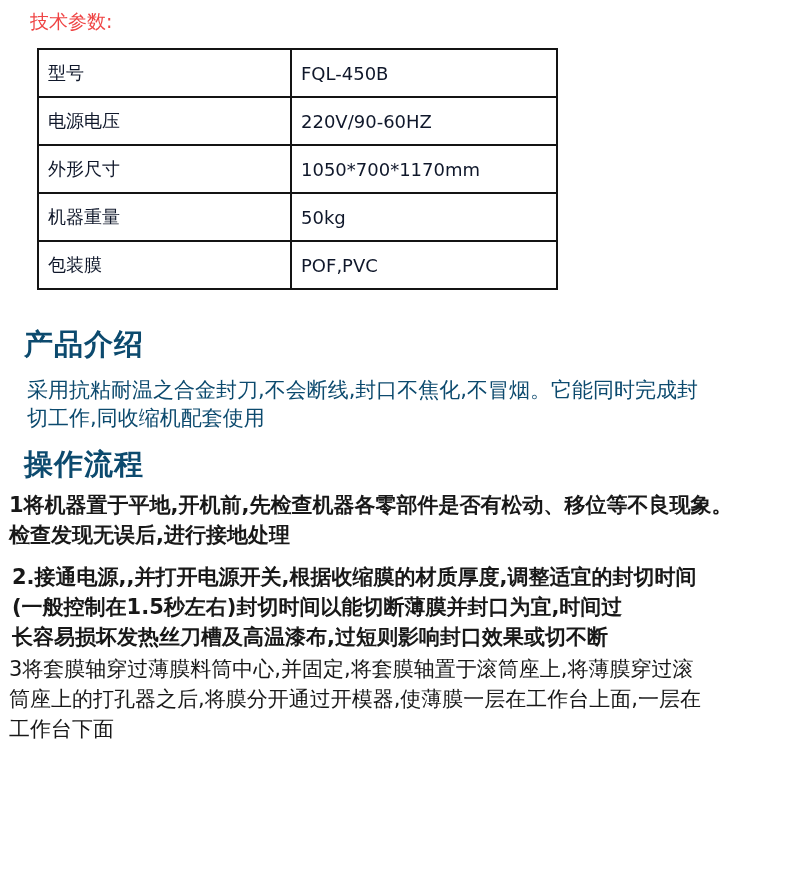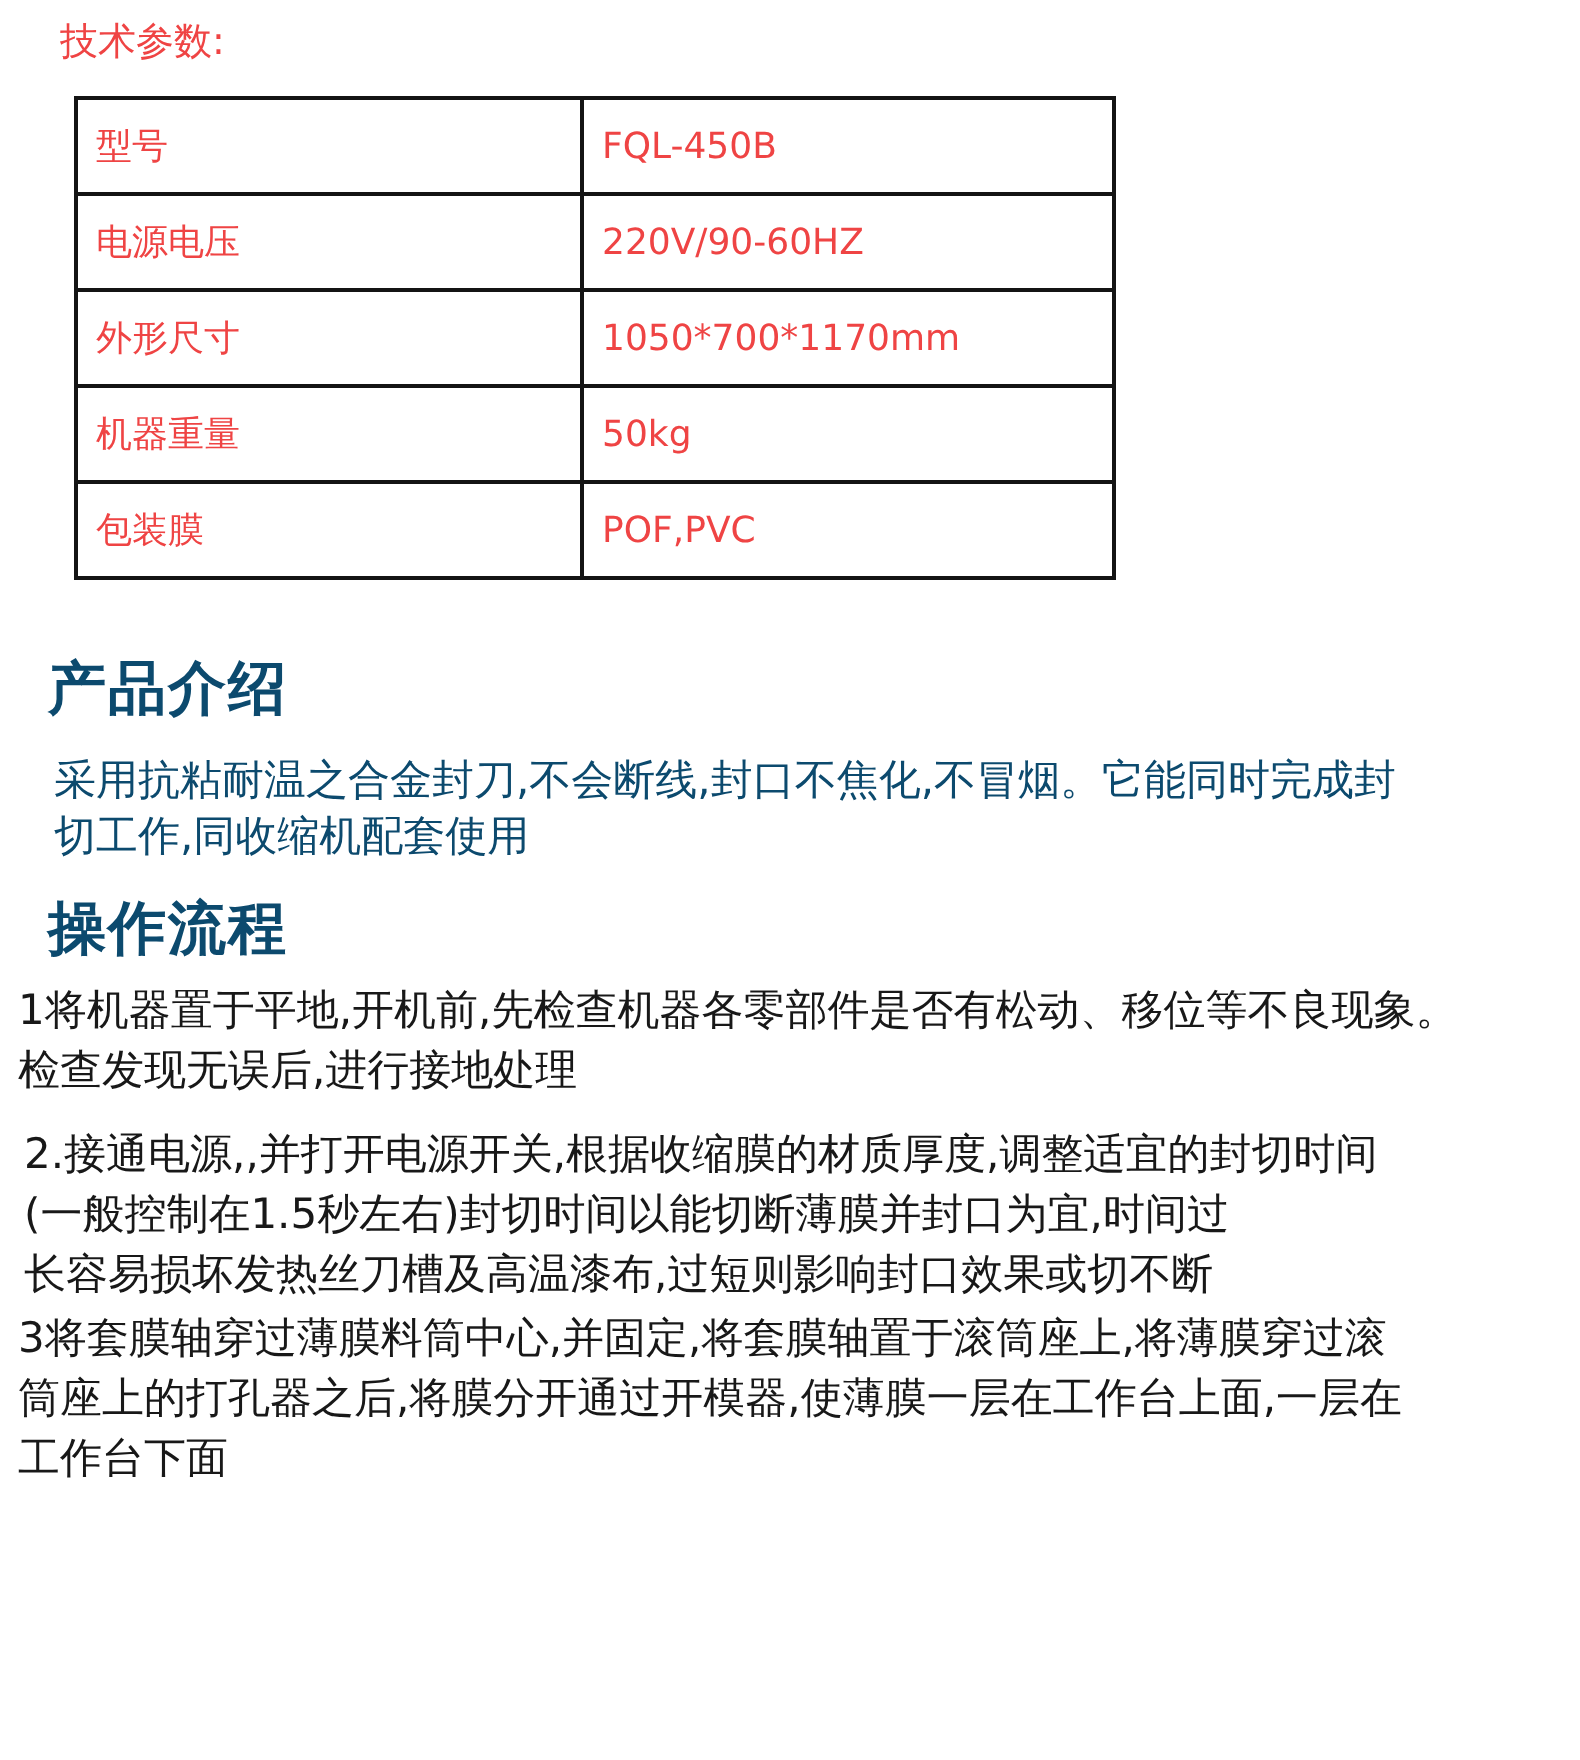--- a/index.html
+++ b/index.html
@@ -27,21 +27,21 @@
     table-layout: fixed;
   }
   table.spec-table tr {
     height: 48px;
   }
   table.spec-table td {
     border: 2px solid #141414;
     font-size: 18px;
     vertical-align: middle;
     padding: 0 20px 0 9px;
-    color: #ef4444;
+    color: #0f172a;
     overflow: hidden;
     white-space: nowrap;
   }
   td.col-label { width: 222px; }
   td.col-value { width: 235px; padding-left: 10px; }
   h2.section-heading {
     font-size: 29px;
     line-height: 44px;
     font-weight: 700;
     color: #0c4a6e;
@@ -58,22 +58,22 @@
     white-space: pre-line;
     color: #0c4a6e;
   }
   p.step-text {
     font-size: 21px;
     line-height: 30px;
     margin: 4px 0 0 9px;
     white-space: pre-line;
     color: #181818;
   }
-  p.step-1 { margin-top: 4px; }
-  p.step-2 { margin-top: 12px; margin-left: 12px; }
+  p.step-1 { margin-top: 4px; font-weight: bold; }
+  p.step-2 { margin-top: 12px; margin-left: 12px; font-weight: bold; }
   p.step-3 { margin-top: 2px; }
 </style>
 </head>
 <body>
 
 <div class="tech-label">技术参数:</div>
 
 <table class="spec-table">
   <tbody>
     <tr>

